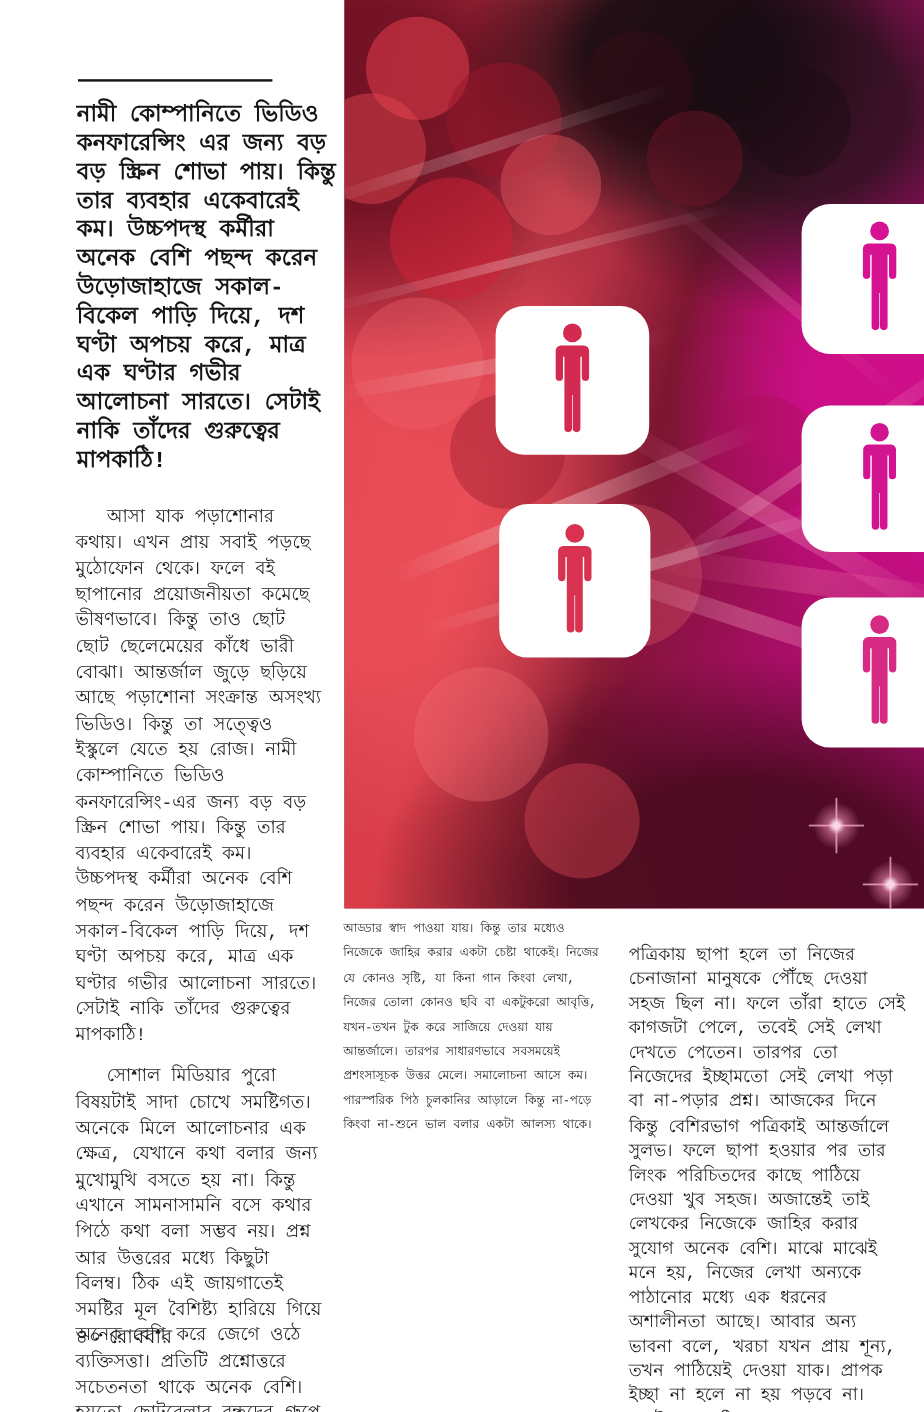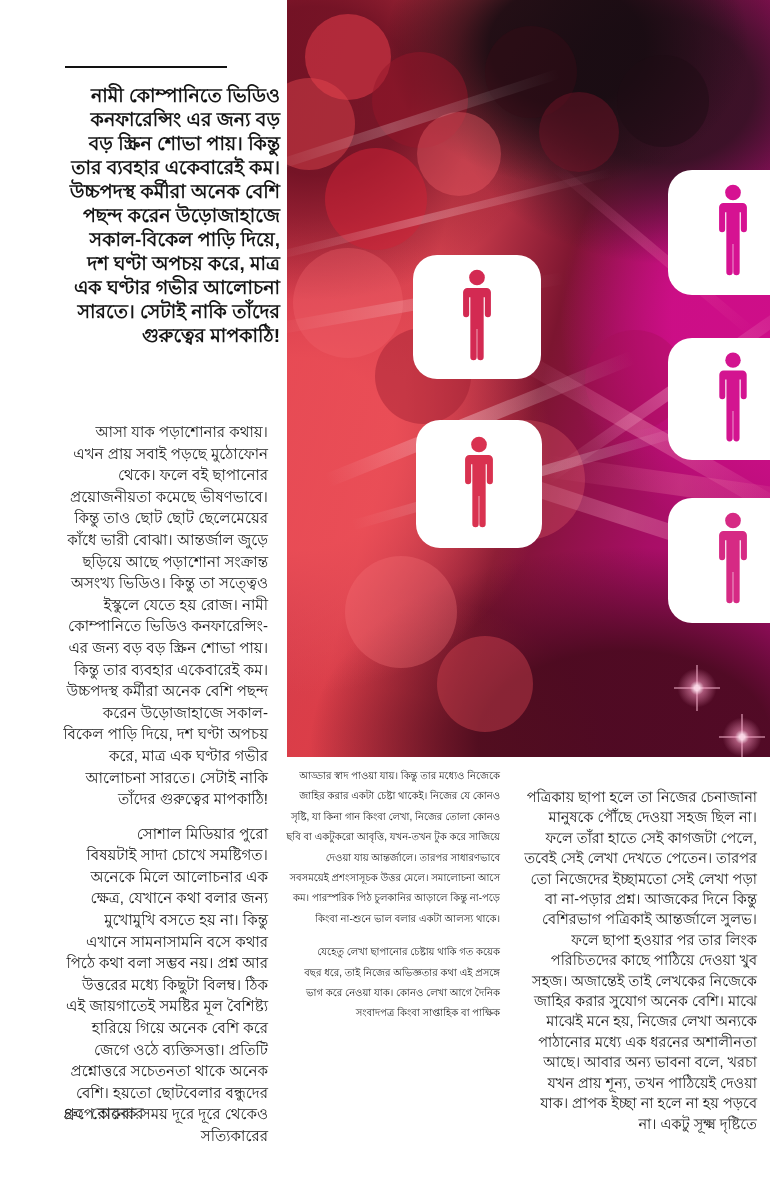--- a/index.html
+++ b/index.html
@@ -1,20 +1,19 @@
 <!DOCTYPE html>
 <html><head>
 <meta charset="utf-8">
 <style>
   html,body { margin:0; padding:0; background:#e8e8e8; }
   .page {
     position:relative; width:770px; height:1177px; background:#ffffff;
-    overflow:hidden; font-family:Liberation Sans, sans-serif;
+    overflow:hidden; font-family:Liberation Mono, monospace;
     margin:0 auto;
-    text-align:right;
   }
 
   
   .hero { position:absolute; left:287px; top:0; width:483px; height:757px; overflow:hidden; background:#8c1433; }
   .hero .bg { position:absolute; inset:0;
     background-image:
       radial-gradient(ellipse 260px 200px at 58% 6%,  rgba(24,12,18,.92) 30%, rgba(24,12,18,0) 70%),
       radial-gradient(ellipse 300px 240px at 78% 12%, rgba(40,18,28,.85) 30%, rgba(40,18,28,0) 72%),
       radial-gradient(ellipse 240px 200px at 96% 8%,  rgba(190,12,120,.55) 20%, rgba(190,12,120,0) 70%),
       radial-gradient(ellipse 280px 300px at 100% 42%,rgba(210,14,140,.88) 35%, rgba(210,14,140,0) 75%),
@@ -123,21 +122,20 @@
   <div class="rule"></div>
   <div class="pullquote">নামী কোম্পানিতে ভিডিও কনফারেন্সিং এর জন্য বড় বড় স্ক্রিন শোভা পায়। কিন্তু তার ব্যবহার একেবারেই কম। উচ্চপদস্থ কর্মীরা অনেক বেশি পছন্দ করেন উড়োজাহাজে সকাল-বিকেল পাড়ি দিয়ে, দশ ঘণ্টা অপচয় করে, মাত্র এক ঘণ্টার গভীর আলোচনা সারতে। সেটাই নাকি তাঁদের গুরুত্বের মাপকাঠি!</div>
 
   <div class="col col-left">
     <p class="p-indent">আসা যাক পড়াশোনার কথায়। এখন প্রায় সবাই পড়ছে মুঠোফোন থেকে। ফলে বই ছাপানোর প্রয়োজনীয়তা কমেছে ভীষণভাবে। কিন্তু তাও ছোট ছোট ছেলেমেয়ের কাঁধে ভারী বোঝা। আন্তর্জাল জুড়ে ছড়িয়ে আছে পড়াশোনা সংক্রান্ত অসংখ্য ভিডিও। কিন্তু তা সত্ত্বেও ইস্কুলে যেতে হয় রোজ। নামী কোম্পানিতে ভিডিও কনফারেন্সিং-এর জন্য বড় বড় স্ক্রিন শোভা পায়। কিন্তু তার ব্যবহার একেবারেই কম। উচ্চপদস্থ কর্মীরা অনেক বেশি পছন্দ করেন উড়োজাহাজে সকাল-বিকেল পাড়ি দিয়ে, দশ ঘণ্টা অপচয় করে, মাত্র এক ঘণ্টার গভীর আলোচনা সারতে। সেটাই নাকি তাঁদের গুরুত্বের মাপকাঠি!</p>
     <p class="p-indent p-gap">সোশাল মিডিয়ার পুরো বিষয়টাই সাদা চোখে সমষ্টিগত। অনেকে মিলে আলোচনার এক ক্ষেত্র, যেখানে কথা বলার জন্য মুখোমুখি বসতে হয় না। কিন্তু এখানে সামনাসামনি বসে কথার পিঠে কথা বলা সম্ভব নয়। প্রশ্ন আর উত্তরের মধ্যে কিছুটা বিলম্ব। ঠিক এই জায়গাতেই সমষ্টির মূল বৈশিষ্ট্য হারিয়ে গিয়ে অনেক বেশি করে জেগে ওঠে ব্যক্তিসত্তা। প্রতিটি প্রশ্নোত্তরে সচেতনতা থাকে অনেক বেশি। হয়তো ছোটবেলার বন্ধুদের গ্রুপে অনেক সময় দূরে দূরে থেকেও সত্যিকারের</p>
   </div>
 
   <div class="col col-mid">
     <p>আড্ডার স্বাদ পাওয়া যায়। কিন্তু তার মধ্যেও নিজেকে জাহির করার একটা চেষ্টা থাকেই। নিজের যে কোনও সৃষ্টি, যা কিনা গান কিংবা লেখা, নিজের তোলা কোনও ছবি বা একটুকরো আবৃত্তি, যখন-তখন টুক করে সাজিয়ে দেওয়া যায় আন্তর্জালে। তারপর সাধারণভাবে সবসময়েই প্রশংসাসূচক উত্তর মেলে। সমালোচনা আসে কম। পারস্পরিক পিঠ চুলকানির আড়ালে কিন্তু না-পড়ে কিংবা না-শুনে ভাল বলার একটা আলস্য থাকে।</p>
-    <p class="p-indent p-gap">যেহেতু লেখা ছাপানোর চেষ্টায় থাকি গত কয়েক বছর ধরে, তাই নিজের অভিজ্ঞতার কথা এই প্রসঙ্গে ভাগ করে নেওয়া যাক। কোনও লেখা আগে দৈনিক সংবাদপত্র কিংবা সাপ্তাহিক বা পাক্ষিক</p>
   </div>
 
   <div class="col col-right">
     <p>পত্রিকায় ছাপা হলে তা নিজের চেনাজানা মানুষকে পৌঁছে দেওয়া সহজ ছিল না। ফলে তাঁরা হাতে সেই কাগজটা পেলে, তবেই সেই লেখা দেখতে পেতেন। তারপর তো নিজেদের ইচ্ছামতো সেই লেখা পড়া বা না-পড়ার প্রশ্ন। আজকের দিনে কিন্তু বেশিরভাগ পত্রিকাই আন্তর্জালে সুলভ। ফলে ছাপা হওয়ার পর তার লিংক পরিচিতদের কাছে পাঠিয়ে দেওয়া খুব সহজ। অজান্তেই তাই লেখকের নিজেকে জাহির করার সুযোগ অনেক বেশি। মাঝে মাঝেই মনে হয়, নিজের লেখা অন্যকে পাঠানোর মধ্যে এক ধরনের অশালীনতা আছে। আবার অন্য ভাবনা বলে, খরচা যখন প্রায় শূন্য, তখন পাঠিয়েই দেওয়া যাক। প্রাপক ইচ্ছা না হলে না হয় পড়বে না। একটু সূক্ষ্ম দৃষ্টিতে</p>
   </div>
 
   <div class="footer">
     <span>৪০</span><span>রোববার</span>
   </div>
 

